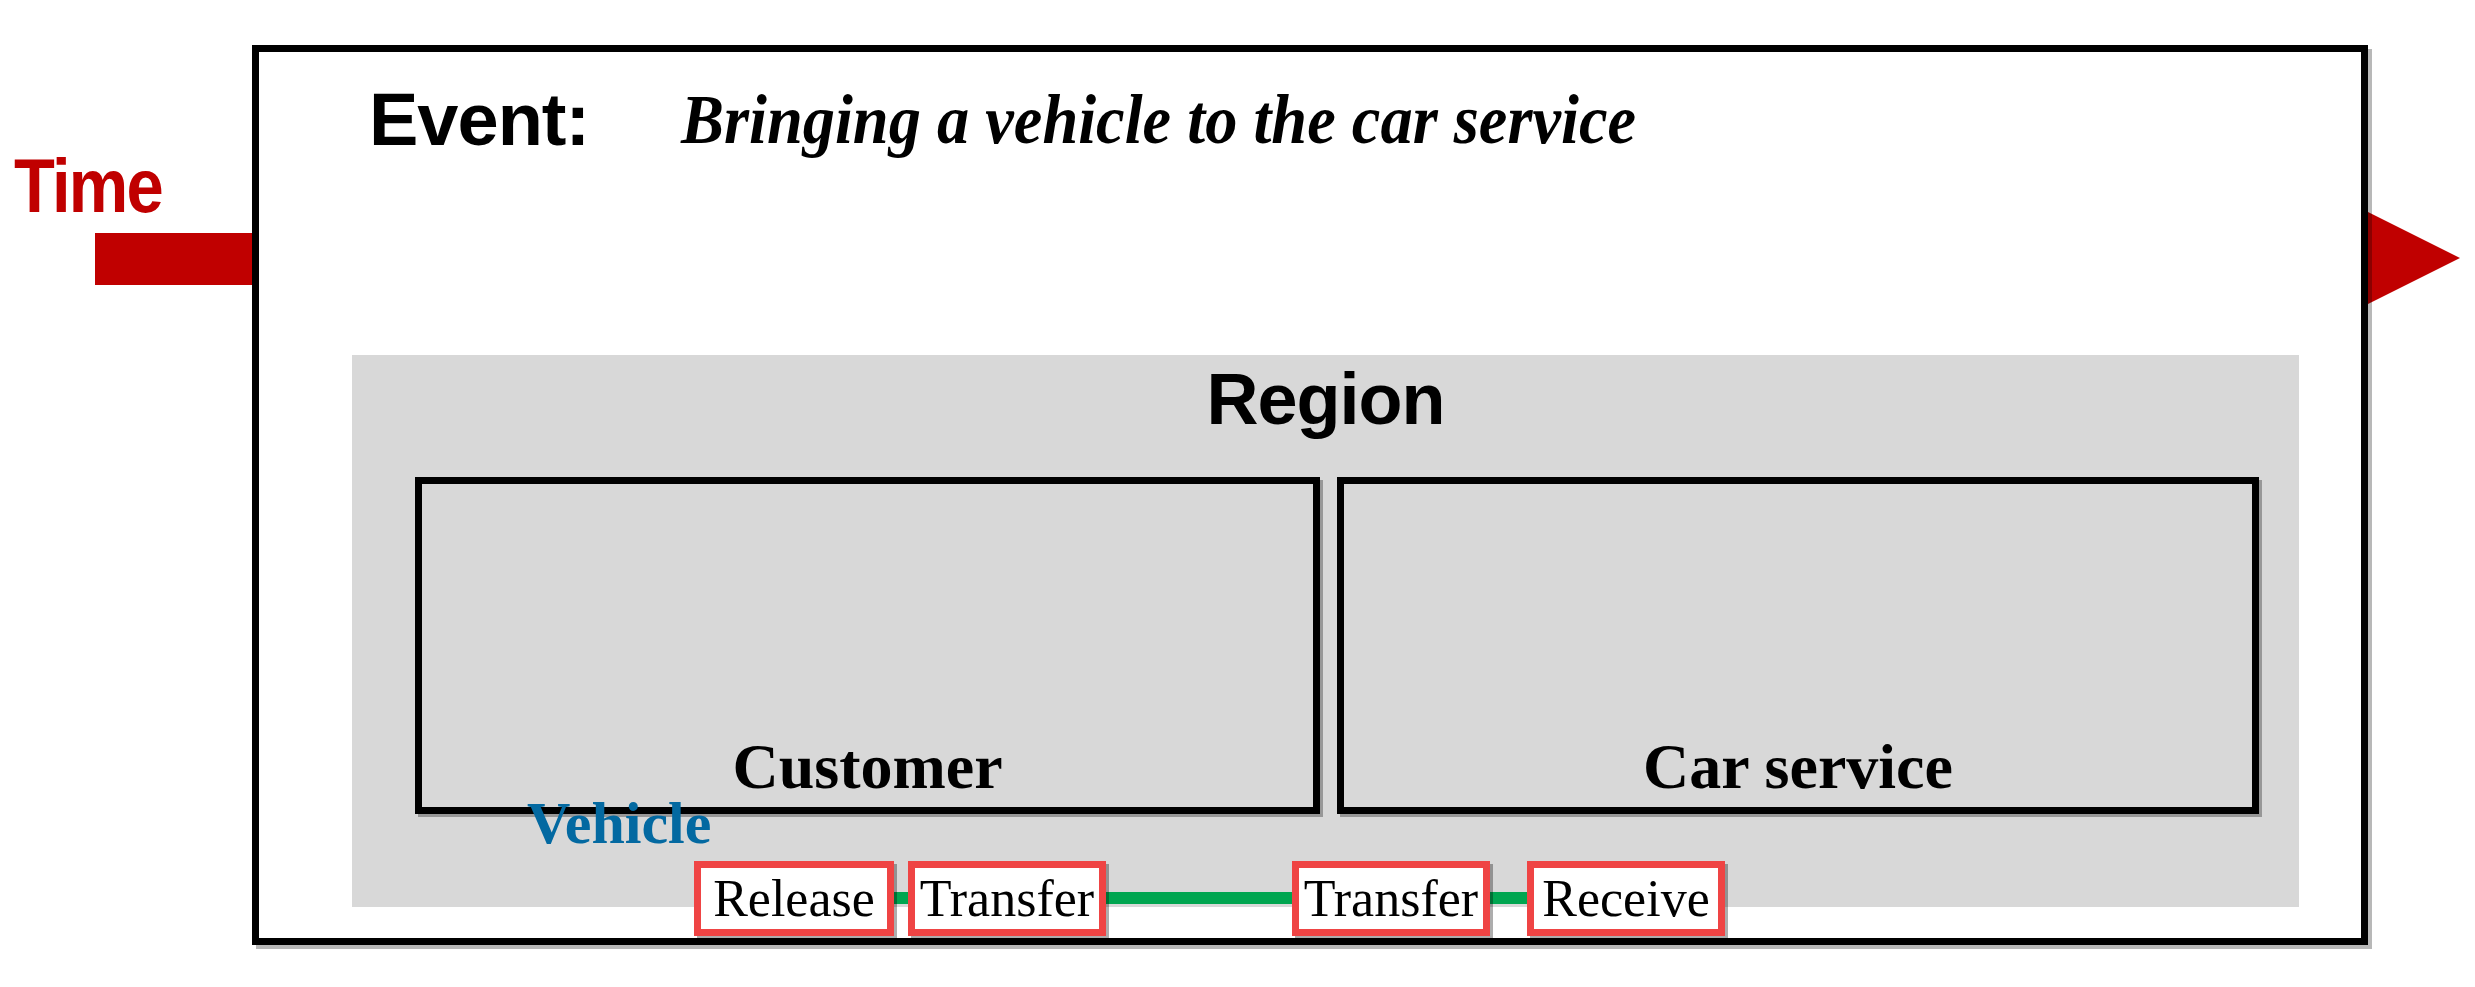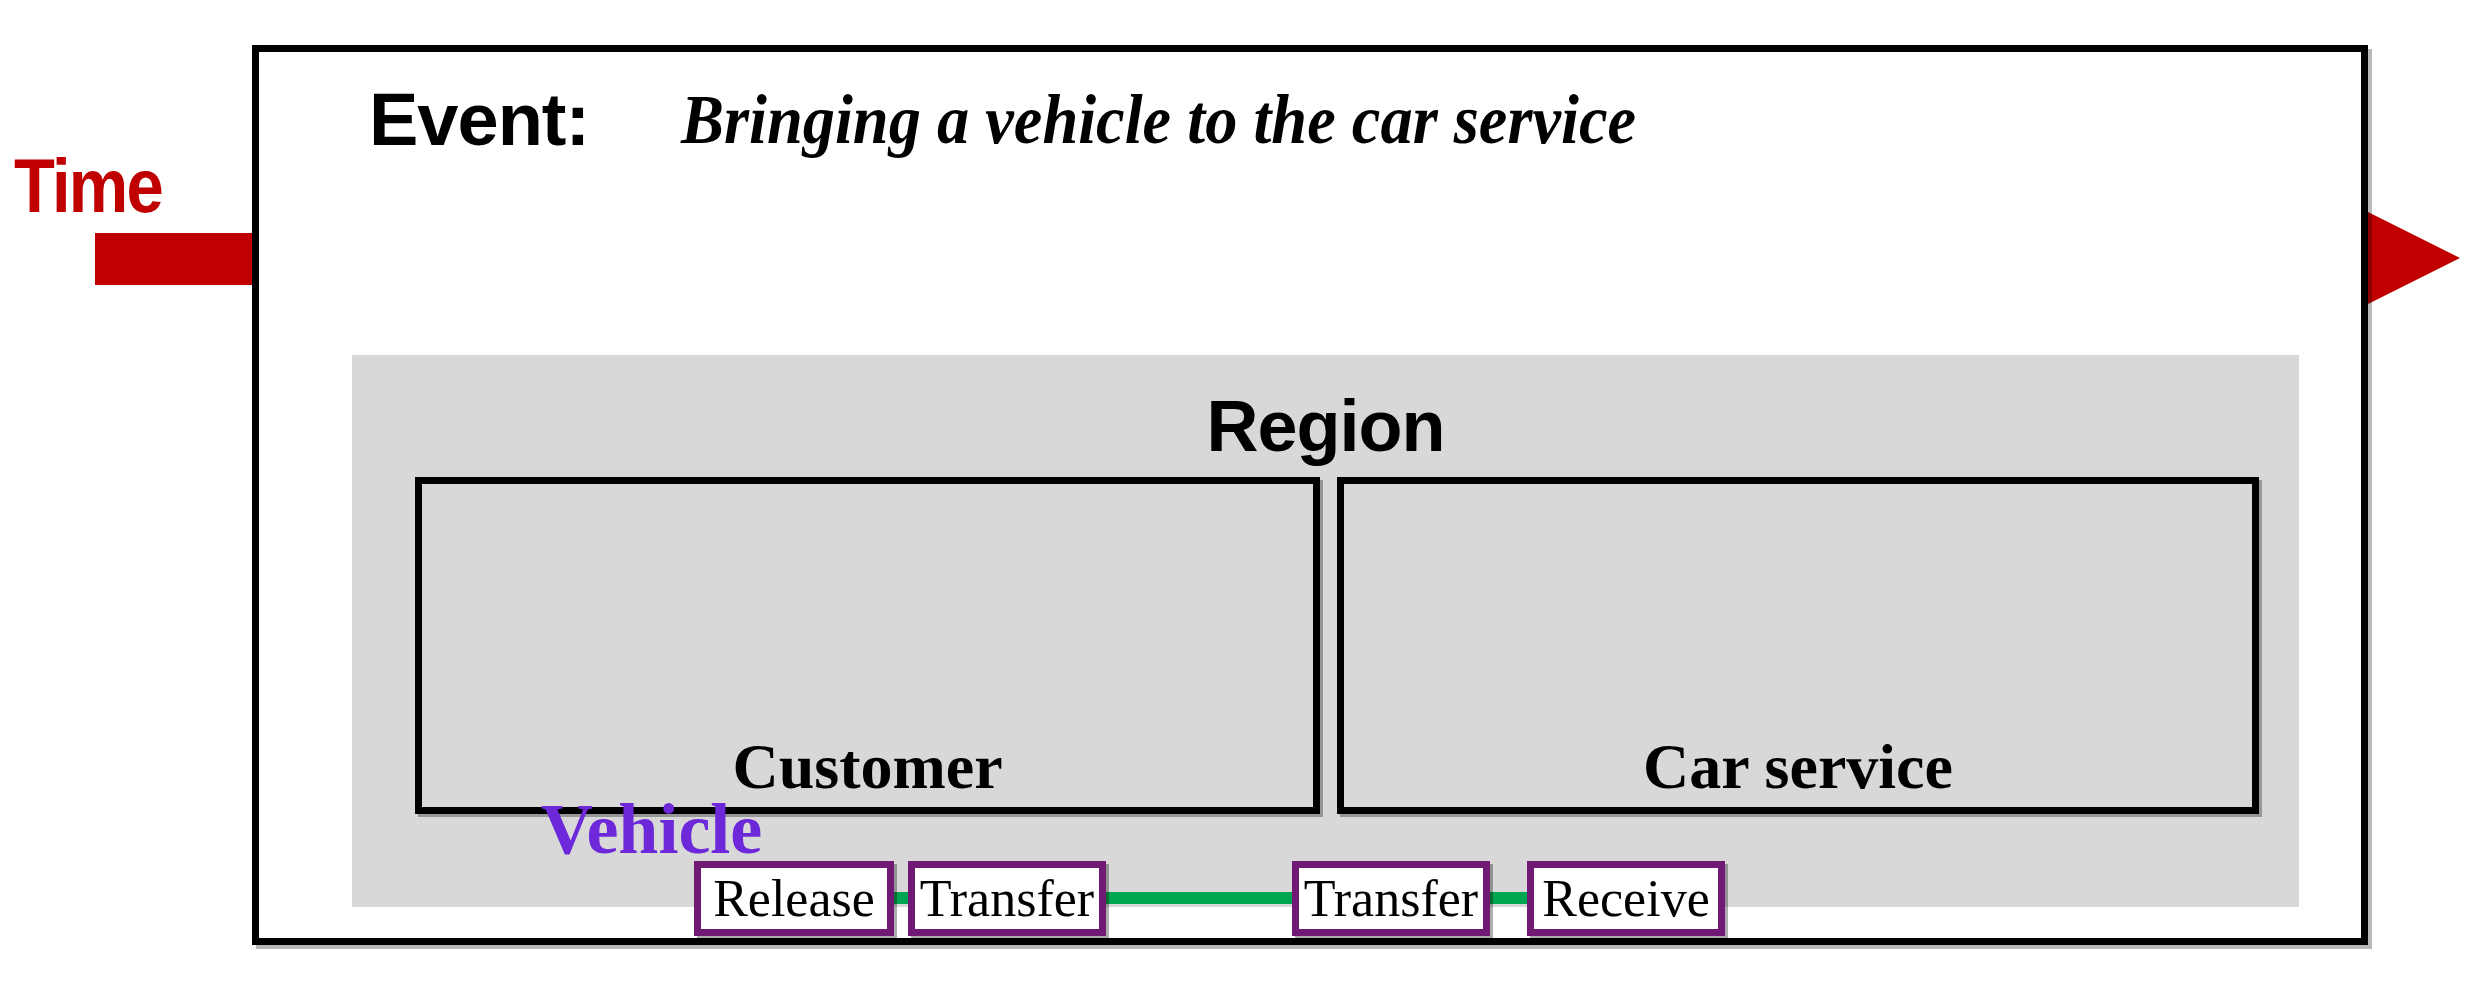--- a/index.html
+++ b/index.html
@@ -99,21 +99,20 @@
     left: 0;
     top: 8px;
     width: 100%;
     text-align: center;
     font-family: "Liberation Sans", sans-serif;
     font-weight: bold;
     font-size: 72px;
     line-height: 1;
     color: #000000;
     letter-spacing: -1px;
-    margin-top: 27px;
   }
 
   
   .lane {
     position: absolute;
     top: 122px;
     height: 337px;
     background: #d8d8d8;
     border: 7px solid #000000;
     box-sizing: border-box;
@@ -131,35 +130,35 @@
     font-family: "Liberation Serif", serif;
     font-weight: bold;
     font-size: 64px;
     line-height: 1;
     color: #000000;
   }
 
   
   #vehicle-label {
     position: absolute;
-    left: 189px;
+    left: 175px;
     top: 438px;
     font-family: "Liberation Serif", serif;
     font-weight: bold;
-    font-size: 72px;
-    line-height: 1;
-    color: #6d28d9;
+    font-size: 60px;
+    line-height: 1;
+    color: #0369a1;
     white-space: nowrap;
   }
 
   
   .activity-box {
     position: absolute;
     background: #ffffff;
-    border: 7px solid #701a75;
+    border: 7px solid #ef4444;
     box-sizing: border-box;
     display: flex;
     align-items: center;
     justify-content: center;
     box-shadow: 3px 3px 0 0 rgba(0,0,0,0.32);
     font-family: "Liberation Serif", serif;
     font-weight: normal;
     font-size: 52px;
     line-height: 1;
     color: #000000;

